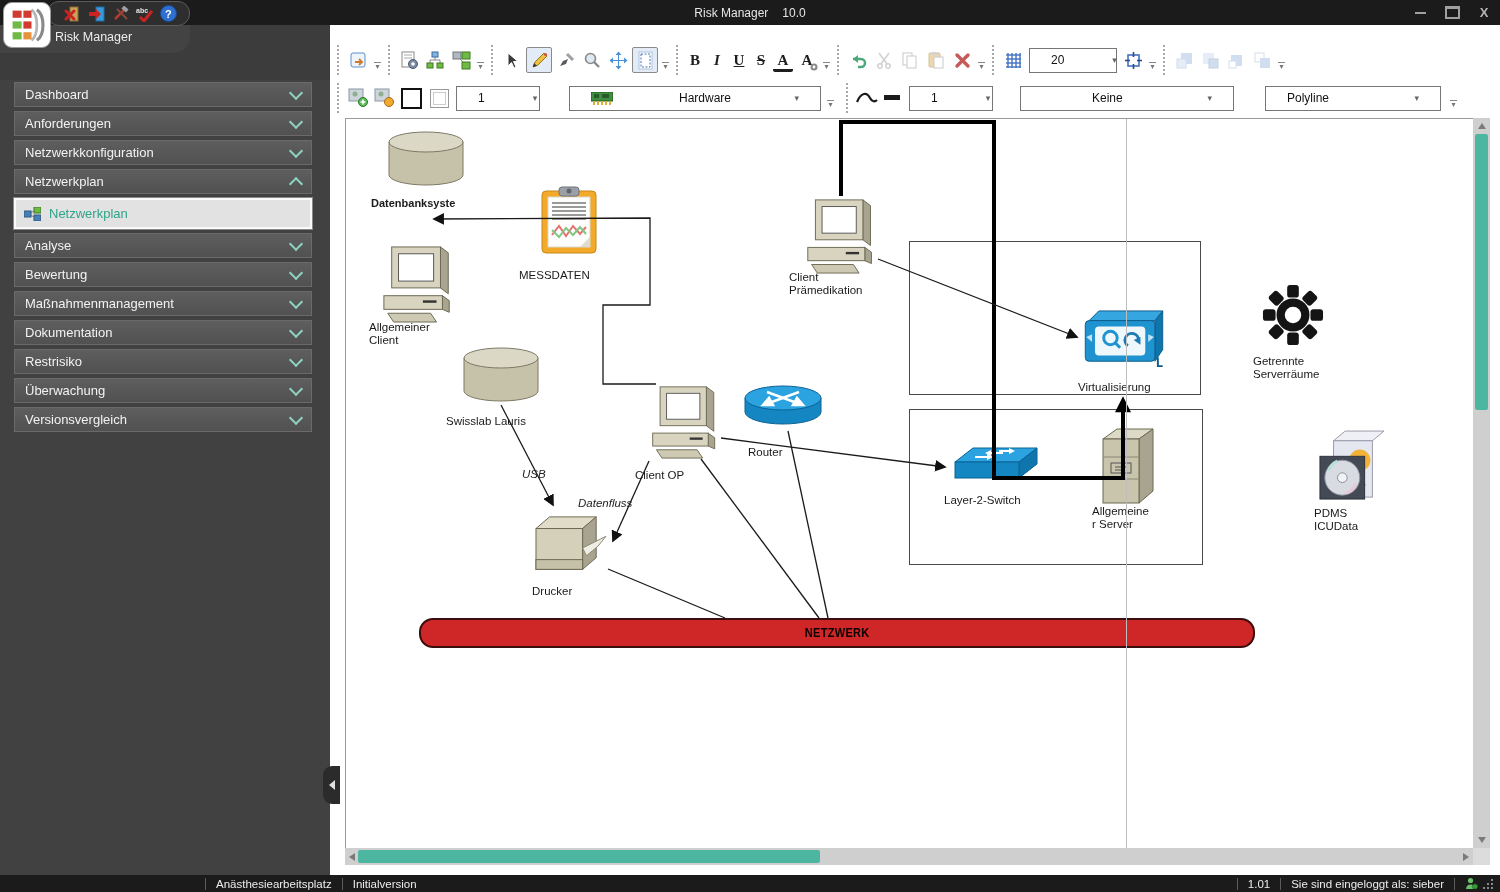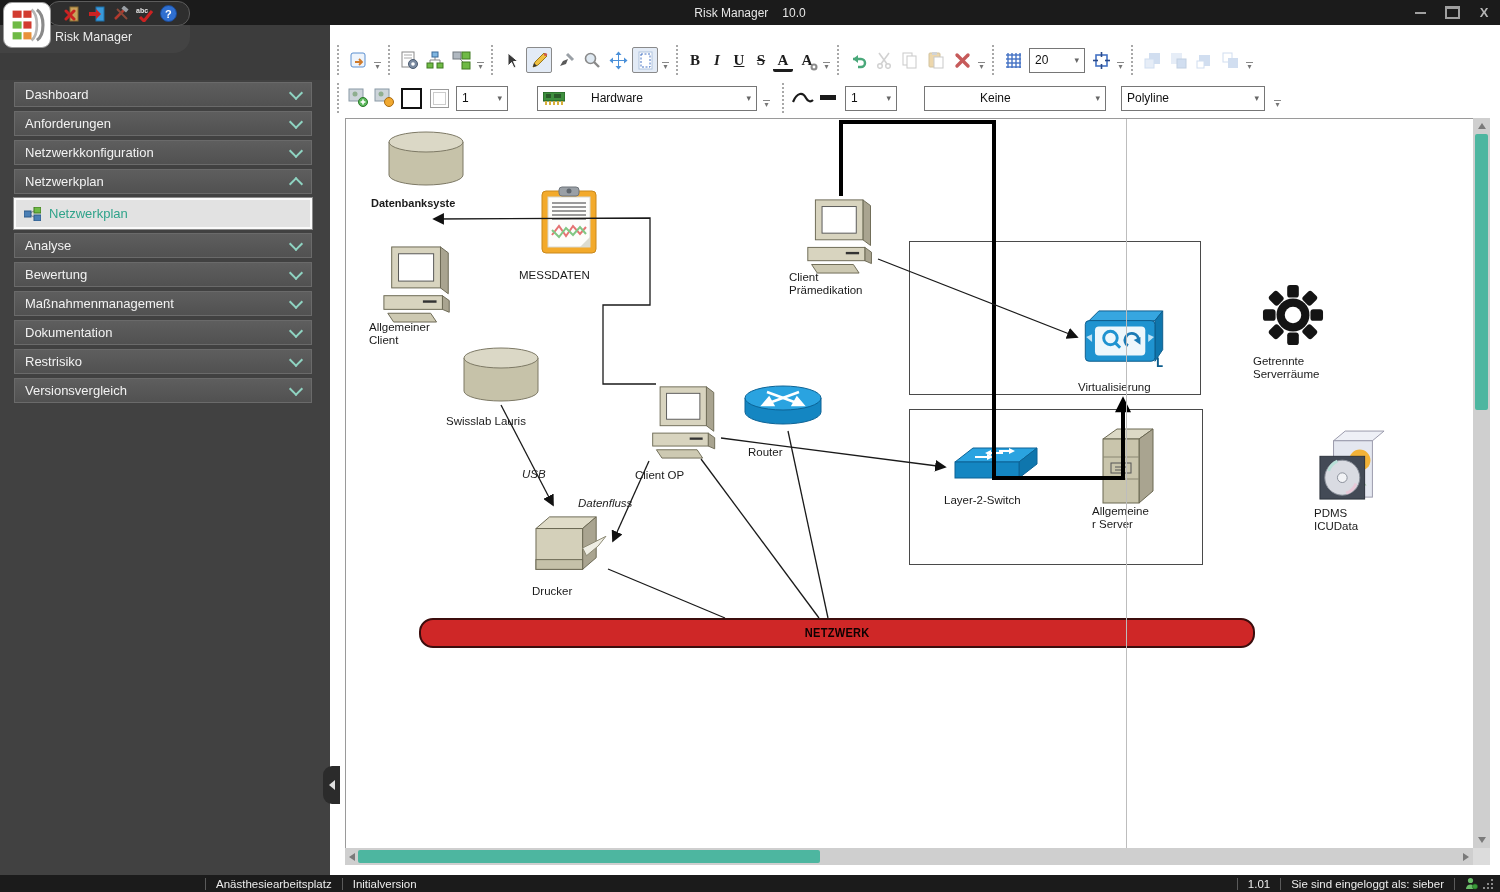--- a/index.html
+++ b/index.html
@@ -53,21 +53,21 @@
   .tsep{width:1px;height:30px;border-left:2px dotted #a8a8a8;margin:0 5px;}
   .ti{width:24px;height:24px;display:flex;align-items:center;justify-content:center;margin:0 1px;border-radius:2px;}
   .ti.active{border:1px solid #8a8a8a;background:#e3ebf6;}
   .ti.dim{opacity:.45;}
   .fmt{font-family:"Liberation Serif","DejaVu Serif",serif;font-weight:bold;font-size:15px;color:#1d1d1d;width:20px;
        text-align:center;}
   .exp{display:flex;flex-direction:column;align-items:center;font-size:8px;color:#777;line-height:5px;
        margin:10px 2px 0 3px;}
   .exp b{display:block;width:7px;height:1px;background:#888;margin-bottom:1px;}
   .combo{height:23px;border:1px solid #767676;background:#fff;display:flex;align-items:center;
-         padding:0 5px;font-size:12px;color:#111;margin:0 3px;}
+         padding:0 21px;font-size:12px;color:#111;margin:0 3px;gap:40px;}
   .combo .caret{color:#666;font-size:9px;margin-left:auto;padding-left:8px;}
   .swbox{width:17px;height:17px;margin:0 4px;}
   .swbox.black{border:2.5px solid #111;}
   .swbox.white{border:1px solid #999;box-shadow:inset 0 0 0 2px #fff,inset 0 0 0 3px #ccc;}
 
   
   .canvas{position:absolute;left:345px;top:118px;width:1128px;height:730px;background:#fff;
           border:1px solid #9a9a9a;z-index:5;overflow:hidden;}
   .gbox{position:absolute;border:1.5px solid #4a4a4a;background:transparent;}
   .node{position:absolute;text-align:center;}
@@ -323,20 +323,24 @@
       </div>
     <div class="navitem">
       <span>Dokumentation</span>
         <span class="chev"></span>
       </div>
     <div class="navitem">
       <span>Restrisiko</span>
         <span class="chev"></span>
       </div>
     <div class="navitem">
+      <span>Überwachung</span>
+        <span class="chev"></span>
+      </div>
+    <div class="navitem">
       <span>Versionsvergleich</span>
         <span class="chev"></span>
       </div>
   </div>
 </div>
 <div class="collapse-handle">
     <i></i>
   </div>
 
 <div class="main-bg"></div>
@@ -589,21 +593,21 @@
       </svg>
     </span>
   <span class="combo" style="width:40px">
     <span>1</span>
       <span class="caret">▾</span>
     </span>
   <span class="combo" style="width:170px;margin-left:24px">
     <span style="margin-left:50px">Keine</span>
     <span class="caret">▾</span>
     </span>
-  <span class="combo" style="width:132px;margin-left:12px">
+  <span class="combo" style="width:132px;margin-left:28px">
     <span>Polyline</span>
     <span class="caret">▾</span>
     </span>
   <span class="exp" style="margin-left:6px"><b></b>▾</span>
 </div>
 
 <div class="canvas">
 
   <div class="gbox" style="left:563px;top:122px;width:290px;height:152px"></div>
   <div class="gbox" style="left:563px;top:290px;width:292px;height:154px"></div>

